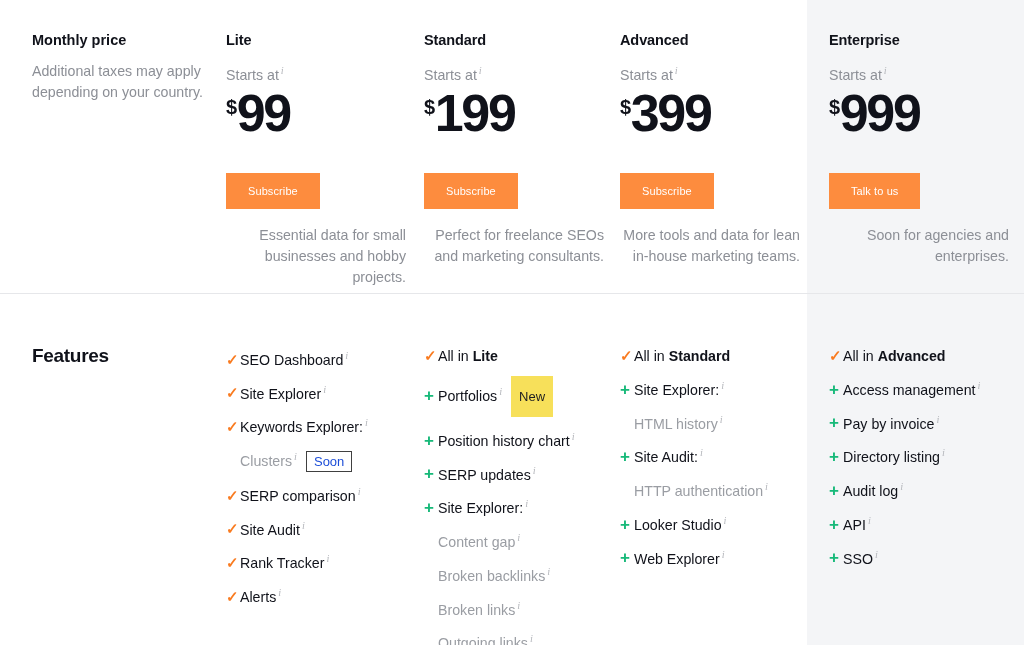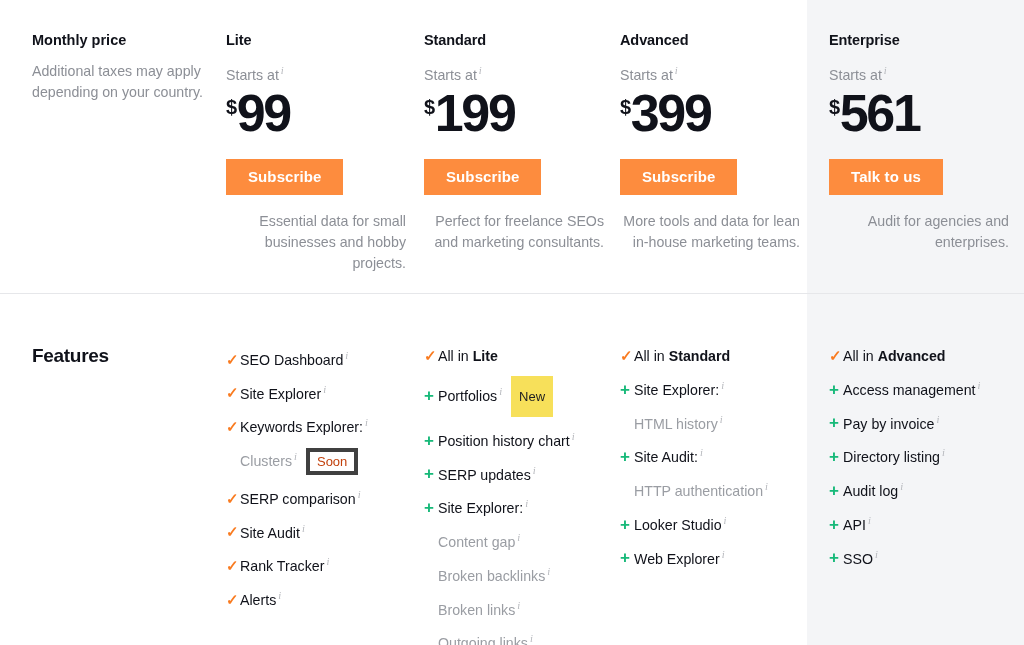--- a/index.html
+++ b/index.html
@@ -120,27 +120,27 @@
     line-height: 0.97;
     letter-spacing: -2.2px;
   }
 
   .cta {
     display: inline-block;
     border: none;
     background: #fd8c3e;
     color: #ffffff;
     font-family: "Liberation Sans", sans-serif;
-    font-size: 15px;
-    font-weight: bold;
+    font-size: 11px;
+    font-weight: normal;
     letter-spacing: 0.1px;
     padding: 0 22px;
     height: 36px;
     line-height: 36px;
-    margin-top: 19px;
+    margin-top: 33px;
     cursor: pointer;
     text-align: center;
     white-space: nowrap;
   }
 
   .plan-desc {
     font-size: 14.2px;
     color: #8c8f96;
     line-height: 21px;
     margin-top: 16px;
@@ -205,22 +205,22 @@
     margin-left: 9px;
     white-space: nowrap;
   }
   .badge-new {
     background: #f7e05a;
     color: #1c1d21;
     font-weight: normal;
   }
   .badge-soon {
     background: #ffffff;
-    border: 4px solid #404040;
-    color: #c2410c;
+    border: 1px solid #404040;
+    color: #1d4ed8;
     padding: 1px 7px;
   }
 </style>
 </head>
 <body>
 
 <div class="page">
 
   <div class="highlight-panel"></div>
   <div class="divider"></div>
@@ -263,24 +263,24 @@
       </div>
       <button class="cta">Subscribe</button>
       <p class="plan-desc">More tools and data for lean in-house marketing teams.</p>
     </div>
 
     <div class="col col-price-4">
       <div class="plan-name">Enterprise</div>
       <div class="starts-at"><span>Starts at</span><span class="info-i">i</span></div>
       <div class="price">
         <span class="price-currency">$</span>
-        <span class="price-amount">561</span>
+        <span class="price-amount">999</span>
       </div>
       <button class="cta">Talk to us</button>
-      <p class="plan-desc">Audit for agencies and enterprises.</p>
+      <p class="plan-desc">Soon for agencies and enterprises.</p>
     </div>
 
     <div class="col col-feat-0">
       <div class="features-title">Features</div>
     </div>
 
     <div class="col col-feat-1">
       <ul class="feat-list">
           <li class="feat-item">
             <span class="mark mark-check">✓</span>

